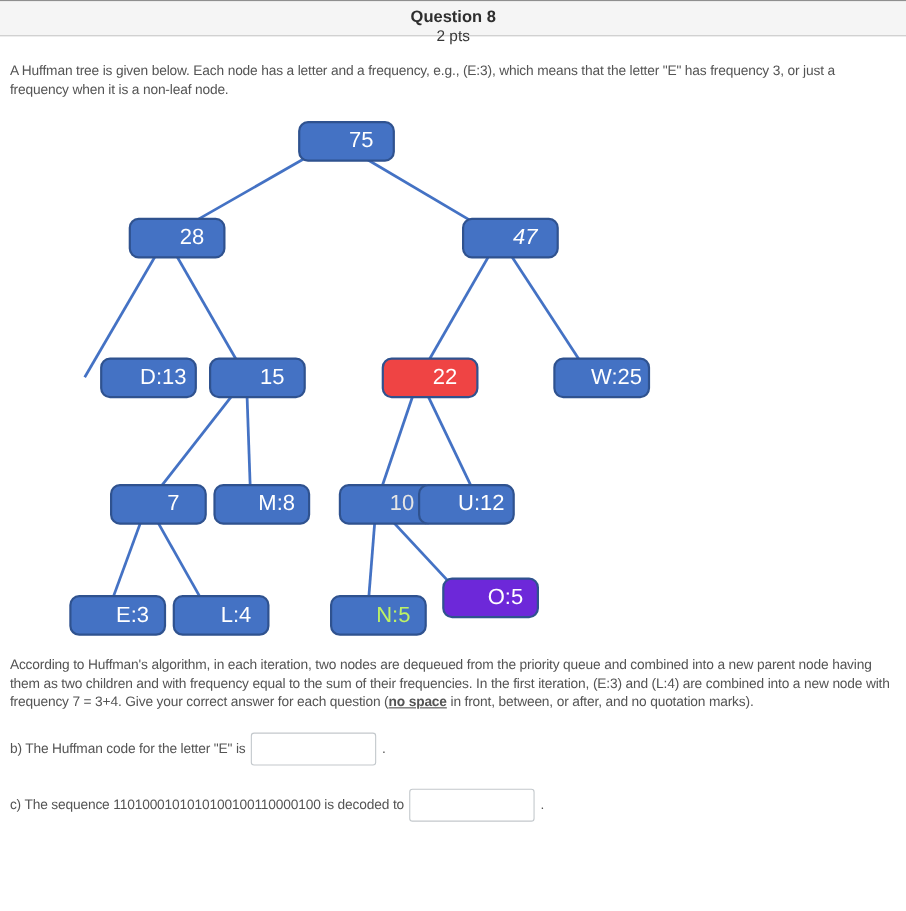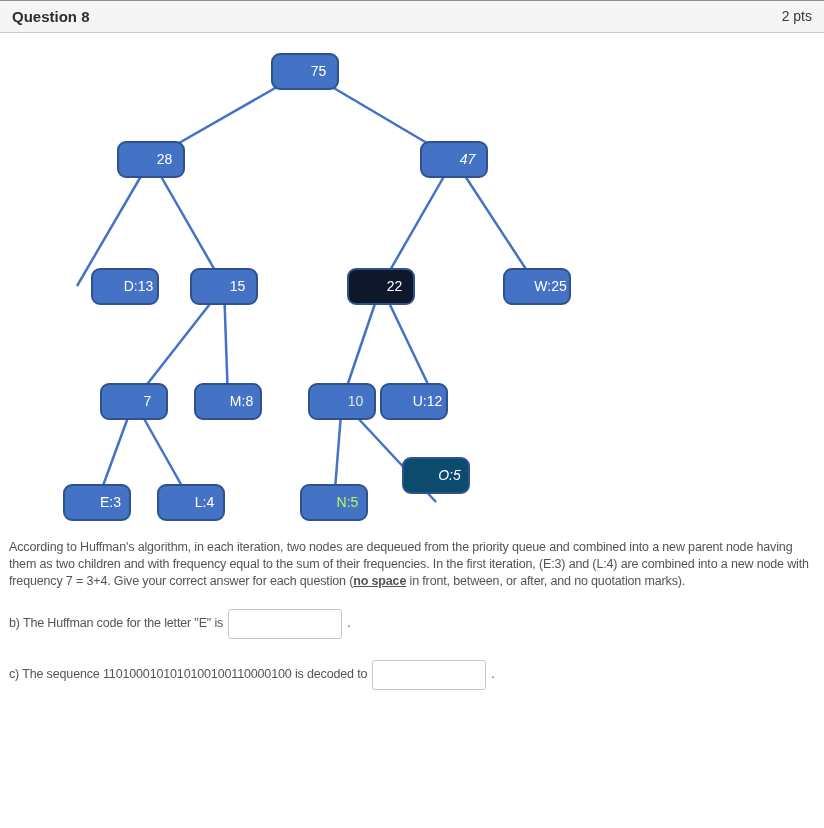--- a/index.html
+++ b/index.html
@@ -9,33 +9,34 @@
     width: 824px; height: 828px; background: #ffffff; overflow: hidden;
     position: relative;
   }
   .q-header {
     display: flex; justify-content: space-between; align-items: center;
     background: #f5f5f5;
     border-top: 1px solid #8f8f8f;
     border-bottom: 1px solid #c9c9c9;
     padding: 6px 12px 7px 12px;
     height: 33px;
+    flex-direction: column;
   }
   .q-title { font-size: 15px; font-weight: bold; color: #2e2e2e; }
   .q-points { font-size: 14px; color: #383838; }
   .content {
     padding: 0 9px; color: #545454; font-size: 12.5px; line-height: 17px;
     letter-spacing: -0.15px;
   }
   .intro { margin: 23px 0 0 0; }
   .tree-wrap { position: relative; height: 490px; margin-top: 7px; width: 806px; }
   .tree-node {
-    position: absolute; width: 68px; height: 37px; border-radius: 9px;
+    position: absolute; width: 88px; height: 37px; border-radius: 9px;
     display: flex; align-items: center; justify-content: center;
-    color: #ffffff; font-size: 14px; letter-spacing: 0; padding-left: 27px;
+    color: #ffffff; font-size: 20px; letter-spacing: 0; padding-left: 27px;
   }
   .para2 { margin: 9px 0 0 0; }
   .bold { font-weight: bold; }
   .bold-underline { font-weight: bold; text-decoration: underline; }
   .q-row { margin-top: 14px; min-height: 30px; }
   .q-row-b { margin-top: 19px; }
   .q-row-c { margin-top: 21px; }
   .answer-input {
     width: 114px; height: 30px; border: 1px solid #c3c8cc; border-radius: 3px;
     background: #fff; margin: 0 5px; vertical-align: middle;
@@ -45,20 +46,21 @@
 </style>
 </head>
 <body>
 
 <div class="page">
   <div class="q-header">
     <span class="q-title">Question 8</span>
     <span class="q-points">2 pts</span>
   </div>
   <div class="content">
+    <p class="intro">A Huffman tree is given below. Each node has a letter and a frequency, e.g., (E:3), which means that the letter "E" has frequency 3, or just a frequency when it is a non-leaf node.</p>
     <div class="tree-wrap">
         <svg width="806" height="490" style="position: absolute; left: 0px; top: 0px;">
           <line x1="296" y1="31" x2="142" y2="119" stroke="#4472c4" stroke-width="2.5"></line>
           <line x1="296" y1="31" x2="445" y2="119" stroke="#4472c4" stroke-width="2.5"></line>
           <line x1="142" y1="119" x2="68" y2="246" stroke="#4472c4" stroke-width="2.5"></line>
           <line x1="142" y1="119" x2="215" y2="246" stroke="#4472c4" stroke-width="2.5"></line>
           <line x1="445" y1="119" x2="372" y2="246" stroke="#4472c4" stroke-width="2.5"></line>
           <line x1="445" y1="119" x2="528" y2="246" stroke="#4472c4" stroke-width="2.5"></line>
           <line x1="215" y1="246" x2="125" y2="361" stroke="#4472c4" stroke-width="2.5"></line>
           <line x1="215" y1="246" x2="219" y2="361" stroke="#4472c4" stroke-width="2.5"></line>
@@ -67,28 +69,28 @@
           <line x1="125" y1="361" x2="88" y2="462" stroke="#4472c4" stroke-width="2.5"></line>
           <line x1="125" y1="361" x2="182" y2="462" stroke="#4472c4" stroke-width="2.5"></line>
           <line x1="333" y1="361" x2="325" y2="462" stroke="#4472c4" stroke-width="2.5"></line>
           <line x1="333" y1="361" x2="427" y2="462" stroke="#4472c4" stroke-width="2.5"></line>
         </svg>
         <div class="tree-node" style="left: 262px; top: 12.5px; background: rgb(68, 114, 196); border: 2px solid rgb(47, 82, 143); color: rgb(255, 255, 255);">75</div>
         <div class="tree-node" style="left: 108px; top: 100.5px; background: rgb(68, 114, 196); border: 2px solid rgb(47, 82, 143); color: rgb(255, 255, 255);">28</div>
         <div class="tree-node" style="left: 411px; top: 100.5px; background: rgb(68, 114, 196); border: 2px solid rgb(47, 82, 143); color: rgb(255, 255, 255); font-style: italic;">47</div>
         <div class="tree-node" style="left: 34px; top: 227.5px; background: rgb(68, 114, 196); border: 2px solid rgb(47, 82, 143); color: rgb(255, 255, 255); margin-left: 48px;">D:13</div>
         <div class="tree-node" style="left: 181px; top: 227.5px; background: rgb(68, 114, 196); border: 2px solid rgb(47, 82, 143); color: rgb(255, 255, 255);">15</div>
-        <div class="tree-node" style="left: 338px; top: 227.5px; background: #0f172a; border: 2px solid rgb(47, 82, 143); color: rgb(255, 255, 255);">22</div>
+        <div class="tree-node" style="left: 338px; top: 227.5px; background: #ef4444; border: 2px solid rgb(47, 82, 143); color: rgb(255, 255, 255);">22</div>
         <div class="tree-node" style="left: 494px; top: 227.5px; background: rgb(68, 114, 196); border: 2px solid rgb(47, 82, 143); color: rgb(255, 255, 255);">W:25</div>
         <div class="tree-node" style="left: 91px; top: 342.5px; background: rgb(68, 114, 196); border: 2px solid rgb(47, 82, 143); color: rgb(255, 255, 255);">7</div>
         <div class="tree-node" style="left: 185px; top: 342.5px; background: rgb(68, 114, 196); border: 2px solid rgb(47, 82, 143); color: rgb(255, 255, 255);">M:8</div>
         <div class="tree-node" style="left: 299px; top: 342.5px; background: rgb(68, 114, 196); border: 2px solid rgb(47, 82, 143); color: #e5e5e5;">10</div>
         <div class="tree-node" style="left: 371px; top: 342.5px; background: rgb(68, 114, 196); border: 2px solid rgb(47, 82, 143); color: rgb(255, 255, 255);">U:12</div>
         <div class="tree-node" style="left: 54px; top: 443.5px; background: rgb(68, 114, 196); border: 2px solid rgb(47, 82, 143); color: rgb(255, 255, 255);">E:3</div>
         <div class="tree-node" style="left: 148px; top: 443.5px; background: rgb(68, 114, 196); border: 2px solid rgb(47, 82, 143); color: rgb(255, 255, 255);">L:4</div>
         <div class="tree-node" style="left: 291px; top: 443.5px; background: rgb(68, 114, 196); border: 2px solid rgb(47, 82, 143); color: #bef264;">N:5</div>
-        <div class="tree-node" style="left: 393px; top: 417px; background: #0c4a6e; border: 2px solid rgb(47, 82, 143); color: rgb(255, 255, 255); font-style: italic;">O:5</div>
+        <div class="tree-node" style="left: 393px; top: 428px; background: #6d28d9; border: 2px solid rgb(47, 82, 143); color: rgb(255, 255, 255);">O:5</div>
       </div>
     <p class="para2"><span>According to Huffman's algorithm, in each iteration, two nodes are dequeued from the priority queue and combined into a new parent node having them as two children and with frequency equal to the sum of their frequencies. In the first iteration, (E:3) and (L:4) are combined into a new node with frequency 7 = 3+4. Give your correct answer for each question (</span><span class="bold-underline">no space</span><span> in front, between, or after, and no quotation marks).</span></p>
     <div class="q-row q-row-b"><span>b) The Huffman code for the letter "E" is</span><input type="text" class="answer-input" style=""><span>.</span></div>
     <div class="q-row q-row-c"><span>c) The sequence 1101000101010100100110000100 is decoded to</span><input type="text" class="answer-input" style=""><span>.</span></div>
   </div>
 </div>
 
 </body></html>

